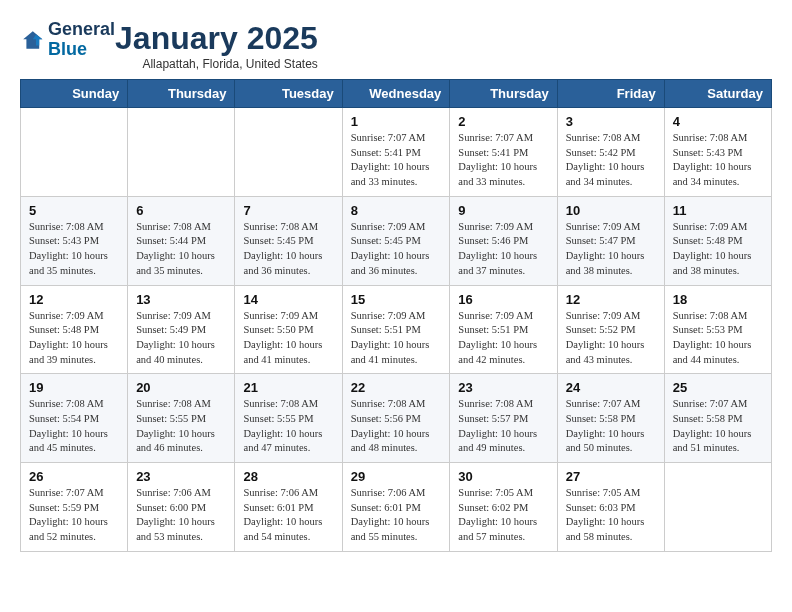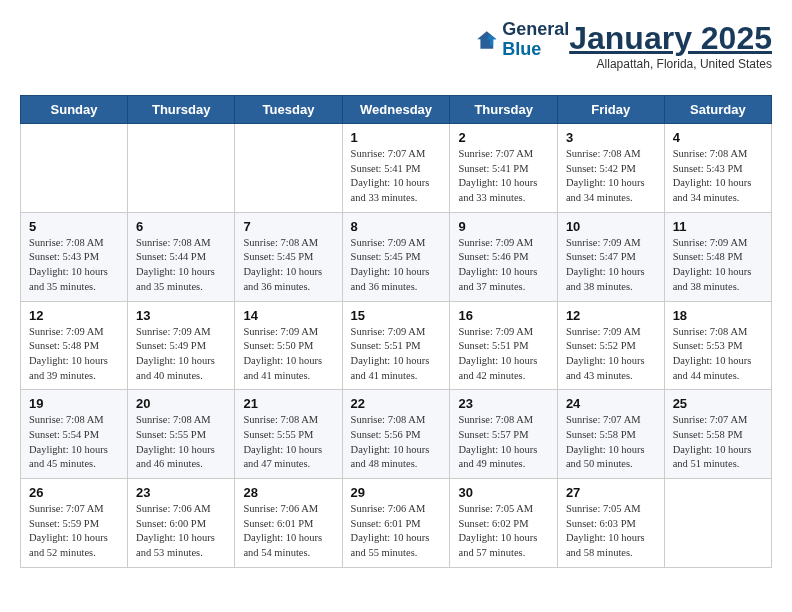--- a/index.html
+++ b/index.html
@@ -5,23 +5,23 @@
     * { box-sizing: border-box; margin: 0; padding: 0; }
     body {
       font-family: Arial, sans-serif;
       background: #fff;
       width: 792px;
       min-height: 612px;
       padding: 20px;
     }
     .header {
       display: flex;
-      justify-content: flex-end;
+      justify-content: flex-start;
       align-items: flex-start;
-      margin-bottom: 24px;
+      margin-bottom: 8px;
     }
     .logo {
       display: flex;
       align-items: center;
       gap: 4px;
     }
     .logo-text {
       font-size: 18px;
       font-weight: bold;
       color: #1a3a5c;
@@ -34,36 +34,35 @@
       width: 24px;
       height: 24px;
     }
     .title-section {
       text-align: right;
     }
     .month-title {
       font-size: 32px;
       font-weight: bold;
       color: #1a3a5c;
-      text-decoration: underline;
     }
     .location {
       font-size: 12px;
       color: #333;
     }
     .calendar {
       width: 100%;
       border-collapse: collapse;
       border: 1px solid #ccc;
     }
     .calendar th {
       background-color: #2a6099;
       color: white;
-      text-align: center;
-      padding: 6px 16px;
+      text-align: right;
+      padding: 6px 8px;
       font-size: 13px;
       font-weight: bold;
       border: 1px solid #1a4a79;
     }
     .calendar td {
       vertical-align: top;
       padding: 6px 8px;
       border: 1px solid #ccc;
       width: 108px;
       min-height: 90px;

